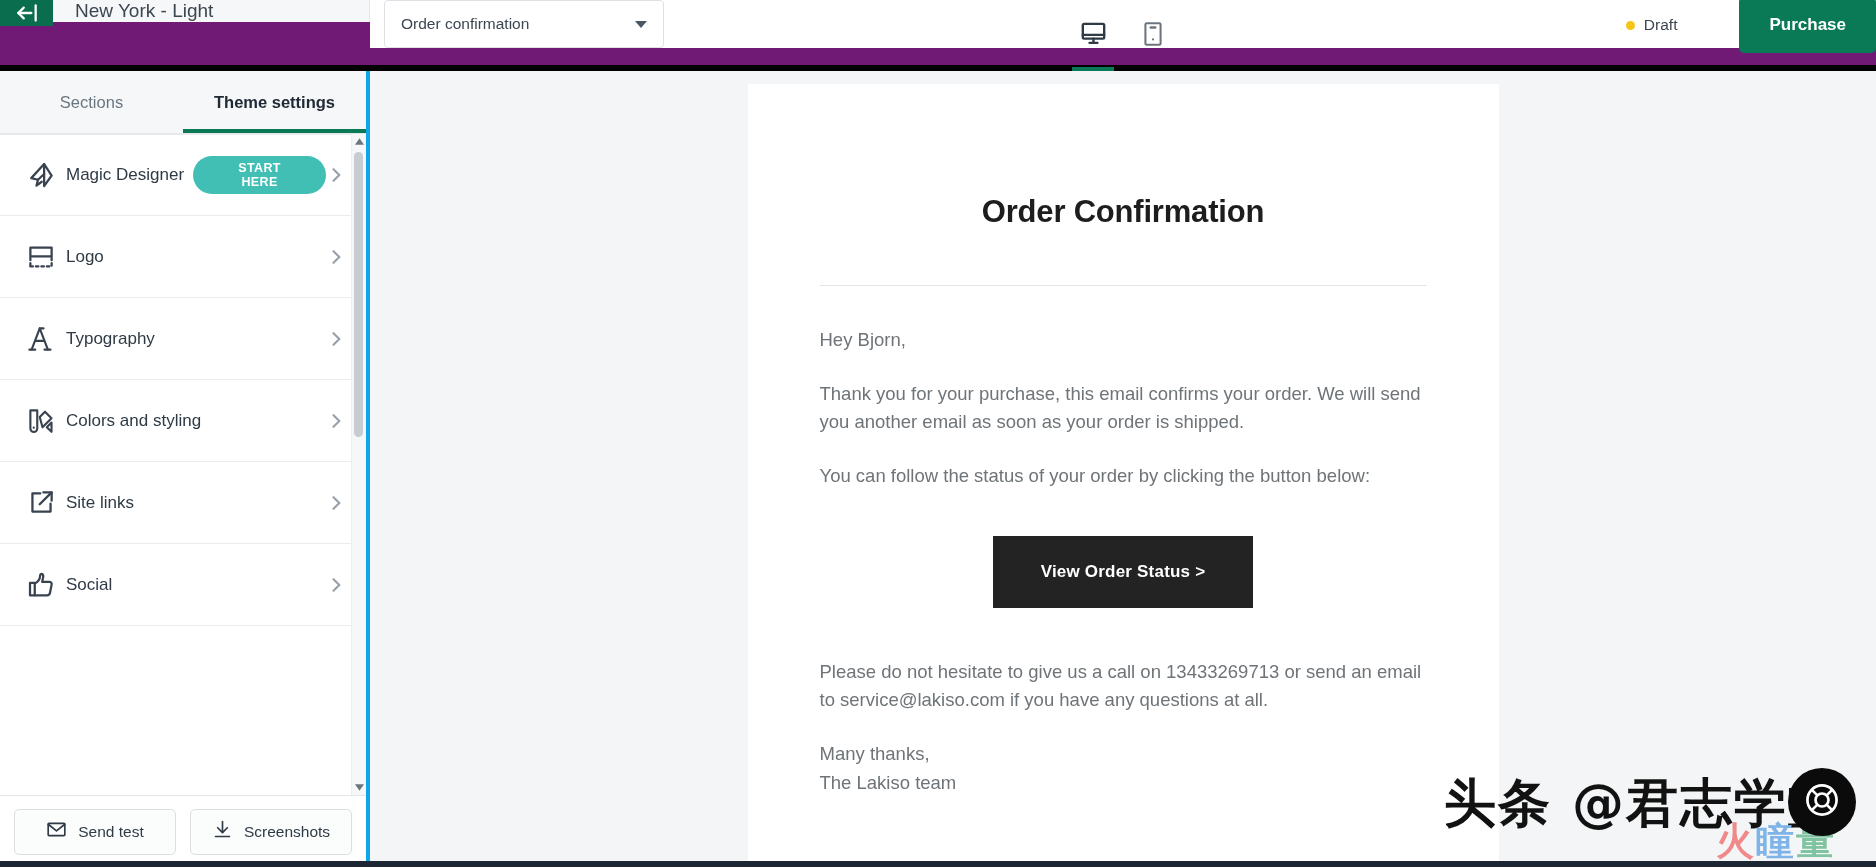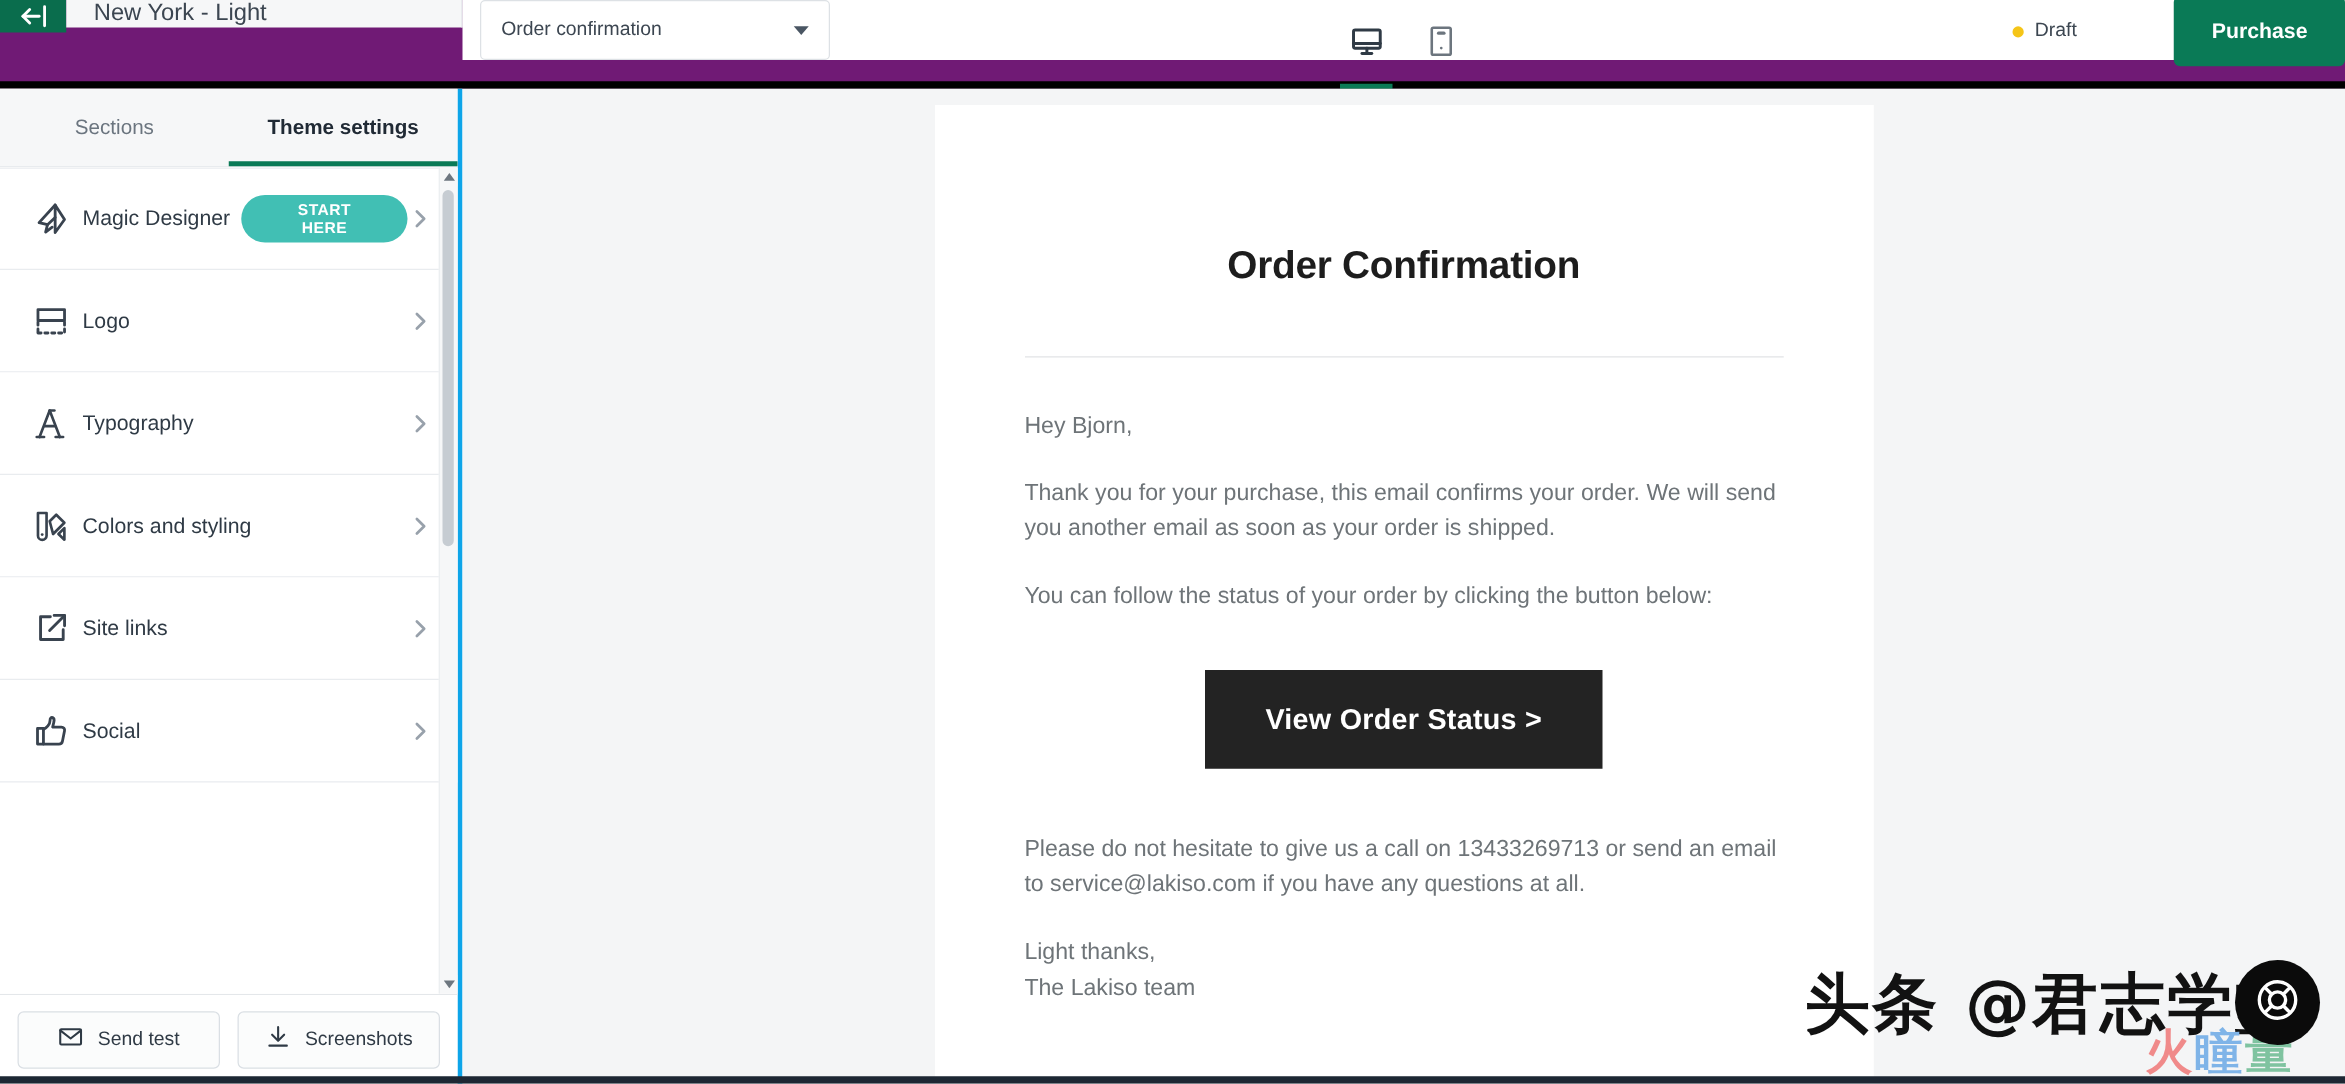--- a/index.html
+++ b/index.html
@@ -66,21 +66,21 @@
     width: 42px; height: 71px;
     display: flex; align-items: center; justify-content: center;
     cursor: pointer; position: relative;
   }
   .device-btn.active::after {
     content: ""; position: absolute; bottom: 0; left: 0; right: 0;
     height: 4px; background: #0a7a56;
   }
   .status-area {
     position: absolute; right: 0; top: 0; height: 50px;
-    display: flex; align-items: center; gap: 16px;
+    display: flex; align-items: center; gap: 0;
   }
   .draft {
     display: flex; align-items: center; gap: 9px;
     font-size: 15.5px; color: #3c4651;
     margin-right: 26px;
   }
   .dot-yellow { width: 9px; height: 9px; border-radius: 50%; background: #f5c518; }
   .purchase-btn {
     background: #0a7a56; color: #fff;
     font-size: 17px; font-weight: 700;
@@ -210,21 +210,21 @@
   }
   .email-body { margin-top: 40px; }
   .email-p {
     font-size: 18.5px; line-height: 1.55; color: #6e7478;
     margin-bottom: 25px;
     font-weight: 300;
   }
   .cta-wrap { display: flex; justify-content: center; margin: 45px 0 50px 0; }
   .cta-btn {
     background: #232323; color: #ffffff;
-    font-size: 23px; font-weight: 700;
+    font-size: 17px; font-weight: 700;
     padding: 26px 48px;
     border: none; cursor: pointer;
     letter-spacing: .2px;
   }
   .signoff { font-size: 18.5px; line-height: 1.55; color: #6e7478; font-weight: 300; }
 
   
   .watermark {
     position: absolute; right: 34px; bottom: 28px;
     font-size: 52px; font-weight: 700; color: #121212;
@@ -478,21 +478,21 @@
           <p class="email-p">Hey Bjorn,</p>
           <p class="email-p">Thank you for your purchase, this email confirms your order. We will send you another email as soon as your order is shipped.</p>
           <p class="email-p">You can follow the status of your order by clicking the button below:</p>
 
           <div class="cta-wrap">
             <button class="cta-btn">View Order Status &gt;</button>
           </div>
 
           <p class="email-p">Please do not hesitate to give us a call on 13433269713 or send an email to service@lakiso.com if you have any questions at all.</p>
 
-          <p class="signoff">Light thanks,</p>
+          <p class="signoff">Many thanks,</p>
           <p class="signoff">The Lakiso team</p>
         </div>
 
       </div>
     </div>
 
   </div>
 
   <div class="watermark">头条 @君志学堂</div>
   <div class="watermark-sub">

